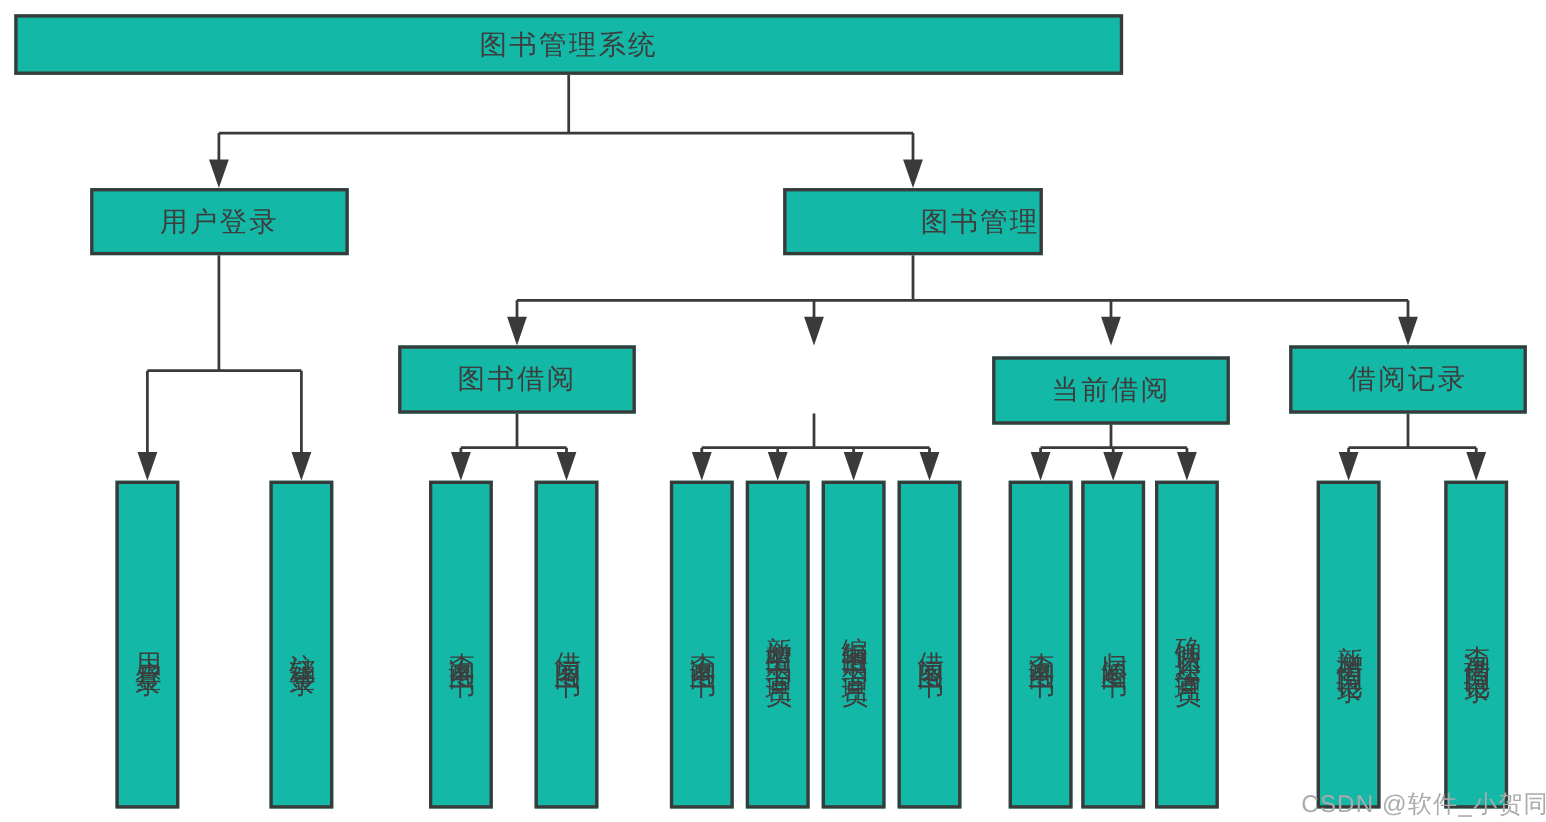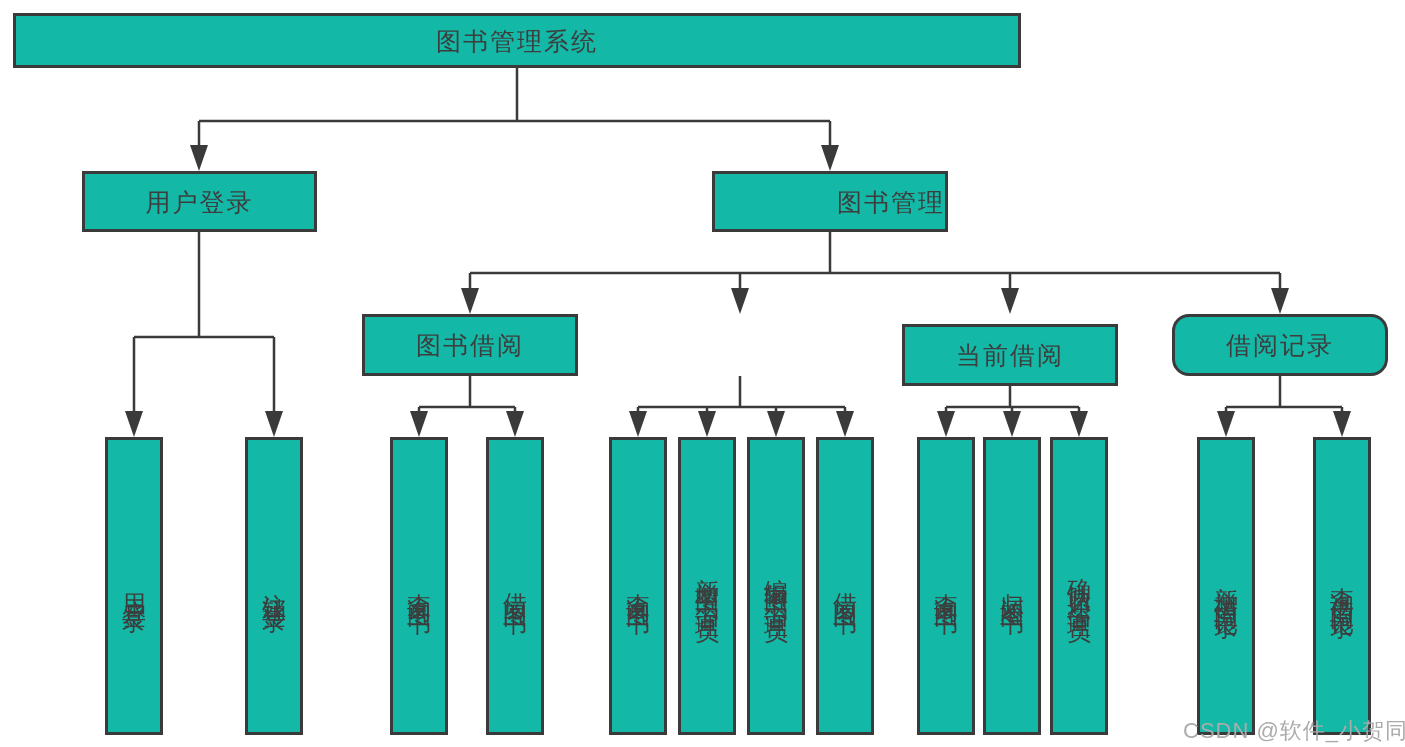--- a/index.html
+++ b/index.html
@@ -119,21 +119,21 @@
   <div class="box" style="left:712px; top:171px; width:236px; height:61px;justify-content:flex-end;">
     <span class="label">图书管理</span>
   </div>
 
   <div class="box" style="left:362px; top:314px; width:216px; height:62px;">
     <span class="label">图书借阅</span>
   </div>
   <div class="box" style="left:902px; top:324px; width:216px; height:62px;">
     <span class="label">当前借阅</span>
   </div>
-  <div class="box" style="left:1172px; top:314px; width:216px; height:62px;border-radius:17px;">
+  <div class="box" style="left:1172px; top:314px; width:216px; height:62px;">
     <span class="label">借阅记录</span>
   </div>
 
   <div class="box v" style="left:105px; top:437px; width:58px; height:298px;">
     <span class="label">用户登录</span>
   </div>
   <div class="box v" style="left:245px; top:437px; width:58px; height:298px;">
     <span class="label">注销登录</span>
   </div>
 

